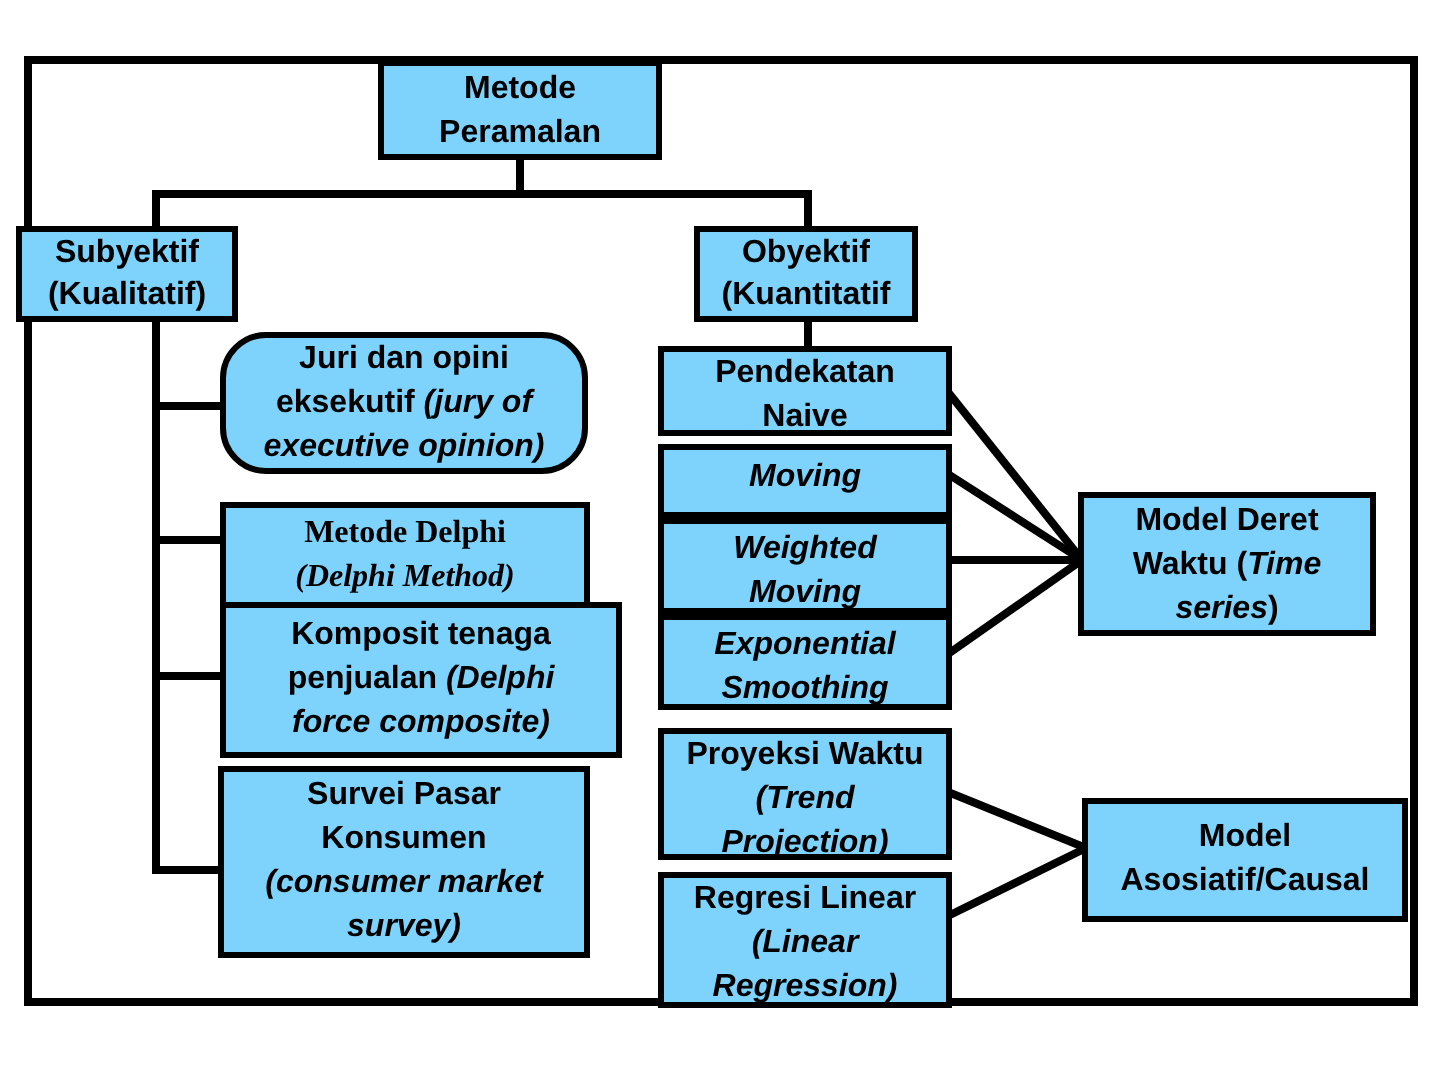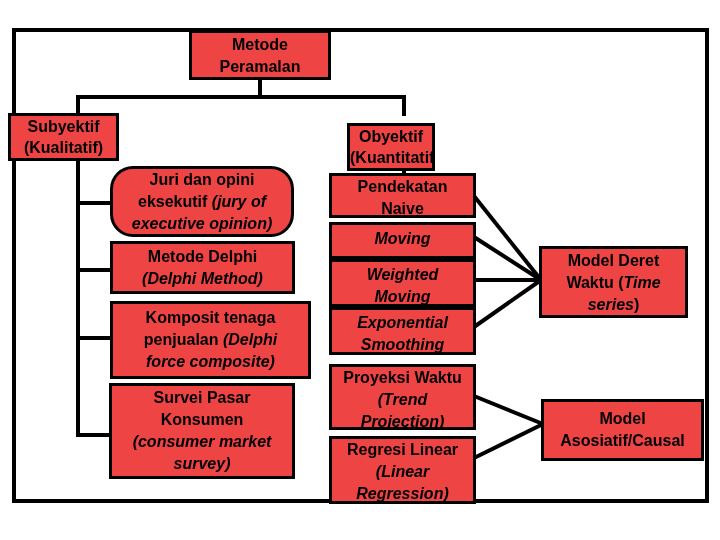--- a/index.html
+++ b/index.html
@@ -7,33 +7,33 @@
     position:relative;width:720px;height:540px;background:#ffffff;
     font-family:"Liberation Sans","DejaVu Sans",sans-serif;
     color:#000;overflow:hidden;
   }
   .connectors{position:absolute;left:0;top:0;z-index:1;}
   .frame{
     position:absolute;left:12px;top:28px;width:697px;height:475px;
     border:4px solid #000;box-sizing:border-box;z-index:1;background:transparent;
   }
   .bx{
-    position:absolute;background:#ef4444;border:3px solid #000;box-sizing:border-box;
+    position:absolute;background:#7dd3fc;border:3px solid #000;box-sizing:border-box;
     text-align:center;font-weight:bold;font-size:16px;line-height:22px;
     overflow:hidden;z-index:2;
   }
   .pre{white-space:pre-line;}
   .it{font-style:italic;}
   .ln{display:block;}
   
   #bx-metode      {left:189px;top:30px; width:142px;height:50px;padding-top:1px;}
   #bx-subyektif   {left:8px; top:113px;width:111px;height:48px;line-height:21px;}
-  #bx-obyektif    {left:347px;top:113px;width:88px;height:48px;line-height:21px;margin-top:10px;}
+  #bx-obyektif    {left:347px;top:113px;width:112px;height:48px;line-height:21px;}
   #bx-juri        {left:110px;top:166px;width:184px;height:71px;border-radius:23px;}
-  #bx-delphi      {left:110px;top:241px;width:185px;height:53px;padding-top:2px;}
+  #bx-delphi      {left:110px;top:251px;width:185px;height:53px;padding-top:2px;font-family:Liberation Serif, serif;}
   #bx-komposit    {left:110px;top:301px;width:201px;height:78px;padding-top:3px;}
   #bx-survei      {left:109px;top:383px;width:186px;height:96px;padding-top:1px;}
   #bx-naive       {left:329px;top:173px;width:147px;height:45px;}
   #bx-moving      {left:329px;top:222px;width:147px;height:37px;padding-top:3px;}
   #bx-weighted    {left:329px;top:259px;width:147px;height:48px;padding-top:2px;}
   #bx-exponential {left:329px;top:307px;width:147px;height:48px;padding-top:2px;}
   #bx-proyeksi    {left:329px;top:364px;width:147px;height:66px;}
   #bx-regresi     {left:329px;top:436px;width:147px;height:68px;}
   #bx-deret       {left:539px;top:246px;width:149px;height:72px;padding-top:1px;}
   #bx-asosiatif   {left:541px;top:399px;width:163px;height:62px;padding-top:6px;}

